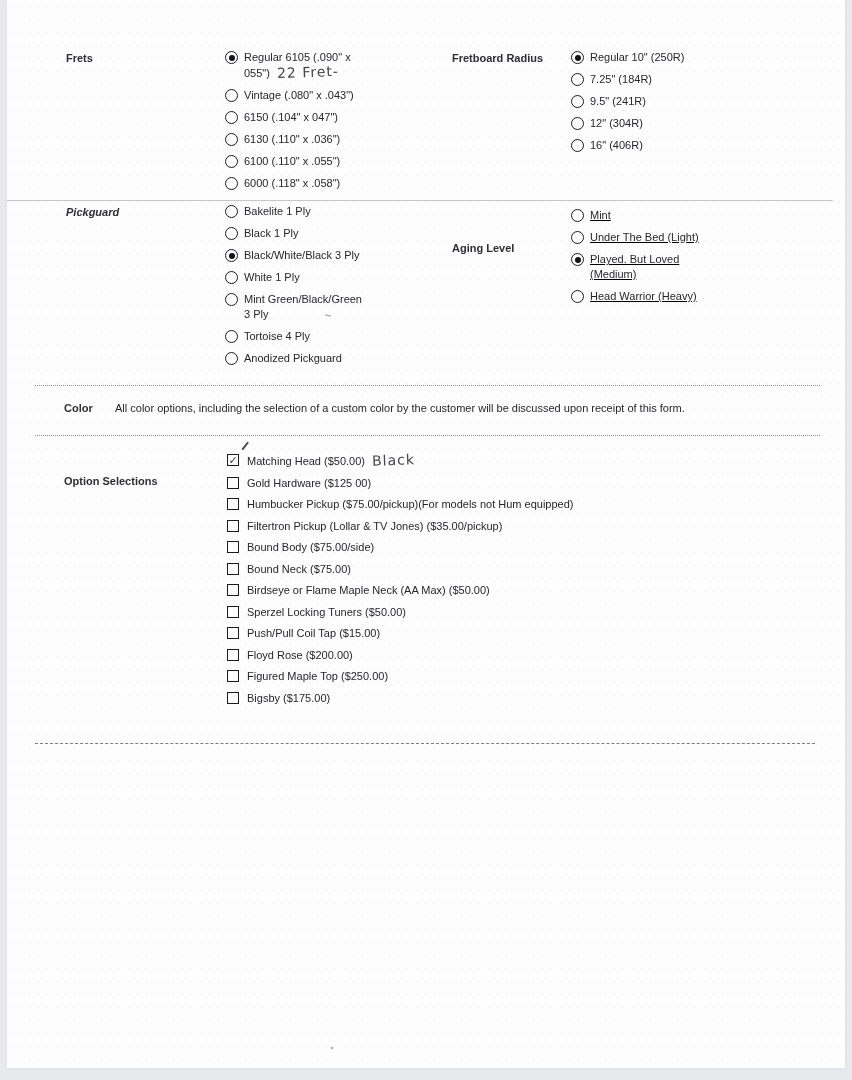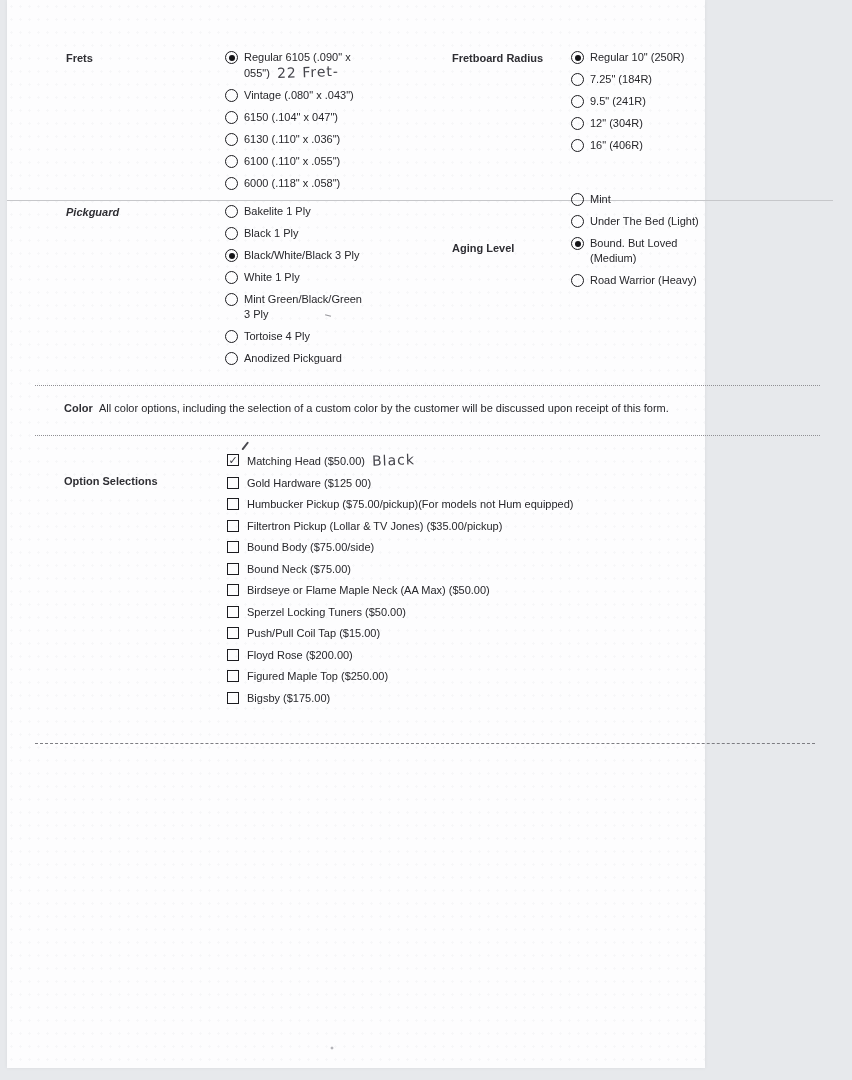--- a/index.html
+++ b/index.html
@@ -4,21 +4,21 @@
 <style>
   html,body{margin:0;padding:0;}
   body{
     width:852px;height:1080px;
     background:#e7e9ec;
     font-family:"Liberation Sans",sans-serif;
     position:relative;
     overflow:hidden;
   }
   .paper{
-    position:absolute;left:7px;top:0;width:698px;height:1068px;
+    position:absolute;left:7px;top:0;width:838px;height:1068px;
     background:#fdfdfe;
     background-image:radial-gradient(rgba(150,155,165,.06) 1px, transparent 1.2px);
     background-size:9px 13px;
     box-shadow:0 0 4px rgba(0,0,0,.06);
   }
   .abs{position:absolute;}
   .sec-label{
     font-size:11px;font-weight:bold;color:#2e2e33;line-height:14px;
   }
   .opts .row{
@@ -154,46 +154,46 @@
         <span class="radio"></span>
         <span><span class="lbl">Tortoise 4 Ply</span></span>
       </div>
       <div class="row">
         <span class="radio"></span>
         <span><span class="lbl">Anodized Pickguard</span></span>
       </div>
     </div>
 
   <div class="abs sec-label" style="left:445px;top:214px;margin-top:27px;">Aging Level</div>
-  <div class="abs opts" style="left:564px;top:192px;">
+  <div class="abs opts" style="left:564px;top:208px;text-decoration:underline;">
       <div class="row">
         <span class="radio"></span>
         <span><span class="lbl">Mint</span></span>
       </div>
       <div class="row">
         <span class="radio"></span>
         <span><span class="lbl">Under The Bed (Light)</span></span>
       </div>
       <div class="row">
         <span class="radio on"></span>
-        <span><span class="lbl">Bound. But Loved
+        <span><span class="lbl">Played. But Loved
 (Medium)</span></span>
       </div>
       <div class="row">
         <span class="radio"></span>
-        <span><span class="lbl">Road Warrior (Heavy)</span></span>
+        <span><span class="lbl">Head Warrior (Heavy)</span></span>
       </div>
     </div>
 
   <div class="abs tiny-mark" style="left:318px;top:315px;"></div>
 
   <div class="abs divider-dotted" style="left:28px;top:385px;width:785px;"></div>
 
   <div class="abs sec-label" style="left:57px;top:401px;">Color</div>
-  <div class="abs note-text" style="left:92px;top:401px;">All color options, including the selection of a custom color by the customer will be discussed upon receipt of this form.</div>
+  <div class="abs note-text" style="left:108px;top:401px;">All color options, including the selection of a custom color by the customer will be discussed upon receipt of this form.</div>
 
   <div class="abs divider-dotted" style="left:28px;top:435px;width:785px;"></div>
 
   <div class="abs sec-label" style="left:57px;top:474px;text-align:center;">Option Selections</div>
   <div class="abs pen-stroke" style="left:233px;top:445px;"></div>
   <div class="abs opts cb" style="left:220px;top:453px;">
       <div class="row">
         <span class="checkbox on">✓</span>
         <span><span class="lbl">Matching Head ($50.00)</span><span class="hw">Black</span></span>
       </div>

